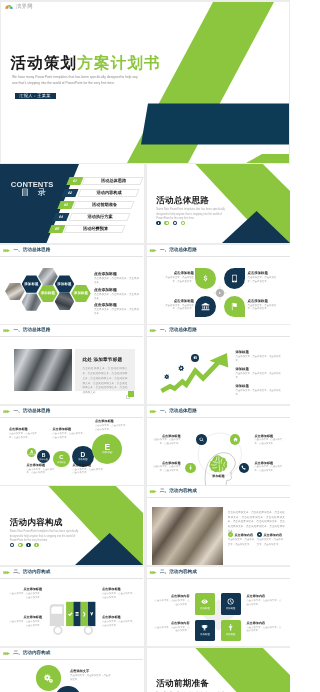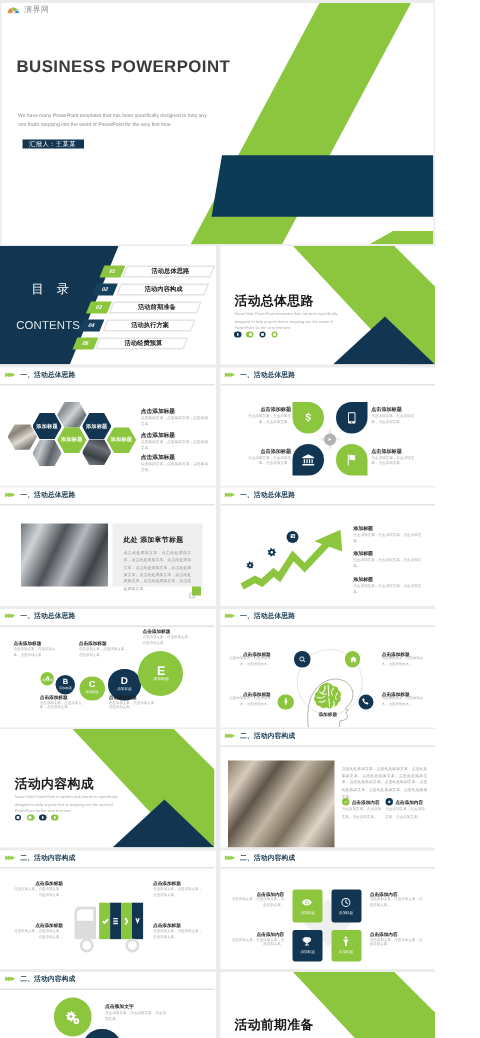--- a/index.html
+++ b/index.html
@@ -16,21 +16,21 @@
   .s { position:absolute; width:143.5px; height:79px; background:#fff; overflow:hidden; }
   .s.col2 { left:146.5px; }
   .s.col1 { left:0px; }
   .hdr { position:absolute; left:0; top:0; width:100%; height:12px; }
   .hdr .chev { position:absolute; left:3.5px; top:3.3px; font-size:5.6px; font-weight:bold; color:#9acd4e; letter-spacing:-1px; line-height:1; font-family:"Liberation Sans",sans-serif; }
   .hdr .ht { position:absolute; left:13.5px; top:3.3px; font-size:4.6px; font-weight:bold; color:#1d3f56; line-height:1; }
   .hdr .rule { position:absolute; left:0; top:11.3px; width:143px; height:0.5px; background:#e3e3e3; }
 
   .toc-bg { position:absolute; left:0; top:0; width:143px; height:79px; }
   .toc-title { position:absolute; left:21px; top:23px; font-size:8.2px; font-weight:normal; color:#fff; letter-spacing:3.2px; }
-  .toc-sub { position:absolute; left:10.8px; top:48px; font-size:7.6px; color:#e2e8ec; letter-spacing:0.1px; font-family:"Liberation Sans", sans-serif; }
+  .toc-sub { position:absolute; left:10.8px; top:16px; font-size:7.6px; color:#e2e8ec; letter-spacing:0.1px; font-family:"Liberation Sans", sans-serif;font-weight:bold; }
   .toc-list { position:absolute; left:0; top:0; width:143px; height:79px; }
   .toc-row { position:absolute; height:7.7px; }
   .tnum { position:absolute; left:0; top:0; width:14px; height:7.7px; transform:skewX(-22deg); color:#fff; font-size:3.6px; display:flex; align-items:center; justify-content:center; font-weight:bold; }
   .tnum.g { background:#8cc63e; }
   .tnum.n { background:#17405c; }
   .tbar { position:absolute; left:15.5px; top:0; width:59px; height:7.7px; transform:skewX(-22deg); border:0.35px solid #e4e4e4; background:#fff; }
   .tlab { position:absolute; left:22px; top:1.6px; width:48px; text-align:center; font-size:4.2px; color:#222; font-weight:bold; line-height:1; }
 
   .dv-art { position:absolute; left:0; top:0; width:143px; height:79px; }
   .dv-title { position:absolute; left:9.8px; top:31.5px; font-size:8.6px; font-weight:bold; color:#1c1c1c; letter-spacing:0.2px; line-height:1.1; }
@@ -168,21 +168,21 @@
     </svg>
     <span class="wm-text">演界网</span>
   </div>
 
   <div class="slide cover">
     <svg class="cover-art" viewBox="0 0 288 161" preserveAspectRatio="none">
       <polygon class="g" points="212,0 273,0 187,161 126,161"></polygon>
       <polygon class="g" points="261,152 288,152 288,161 245,161"></polygon>
       <polygon class="n" points="147,101.5 288,101.5 288,142.5 140,142.5"></polygon>
     </svg>
-    <div class="cv-eyebrow">BUSINESS POWERPOINT</div>
+    <div class="cv-title"><span class="cv-t1">活动策划</span><span class="cv-t2">方案计划书</span></div>
     <div class="cv-desc">We have many PowerPoint templates that has been specifically designed to help any one that's stepping into the world of PowerPoint for the very first time.</div>
     <div class="cv-presenter">汇报人：王某某</div>
   </div>
 
   <div class="s col1" style="top:164px;">
     <svg class="toc-bg" viewBox="0 0 143 79" preserveAspectRatio="none">
       <polygon points="0,0 79,0 46.5,79 0,79" fill="#123651"></polygon>
     </svg>
     <div class="toc-title">目 录</div>
     <div class="toc-sub">CONTENTS</div>

